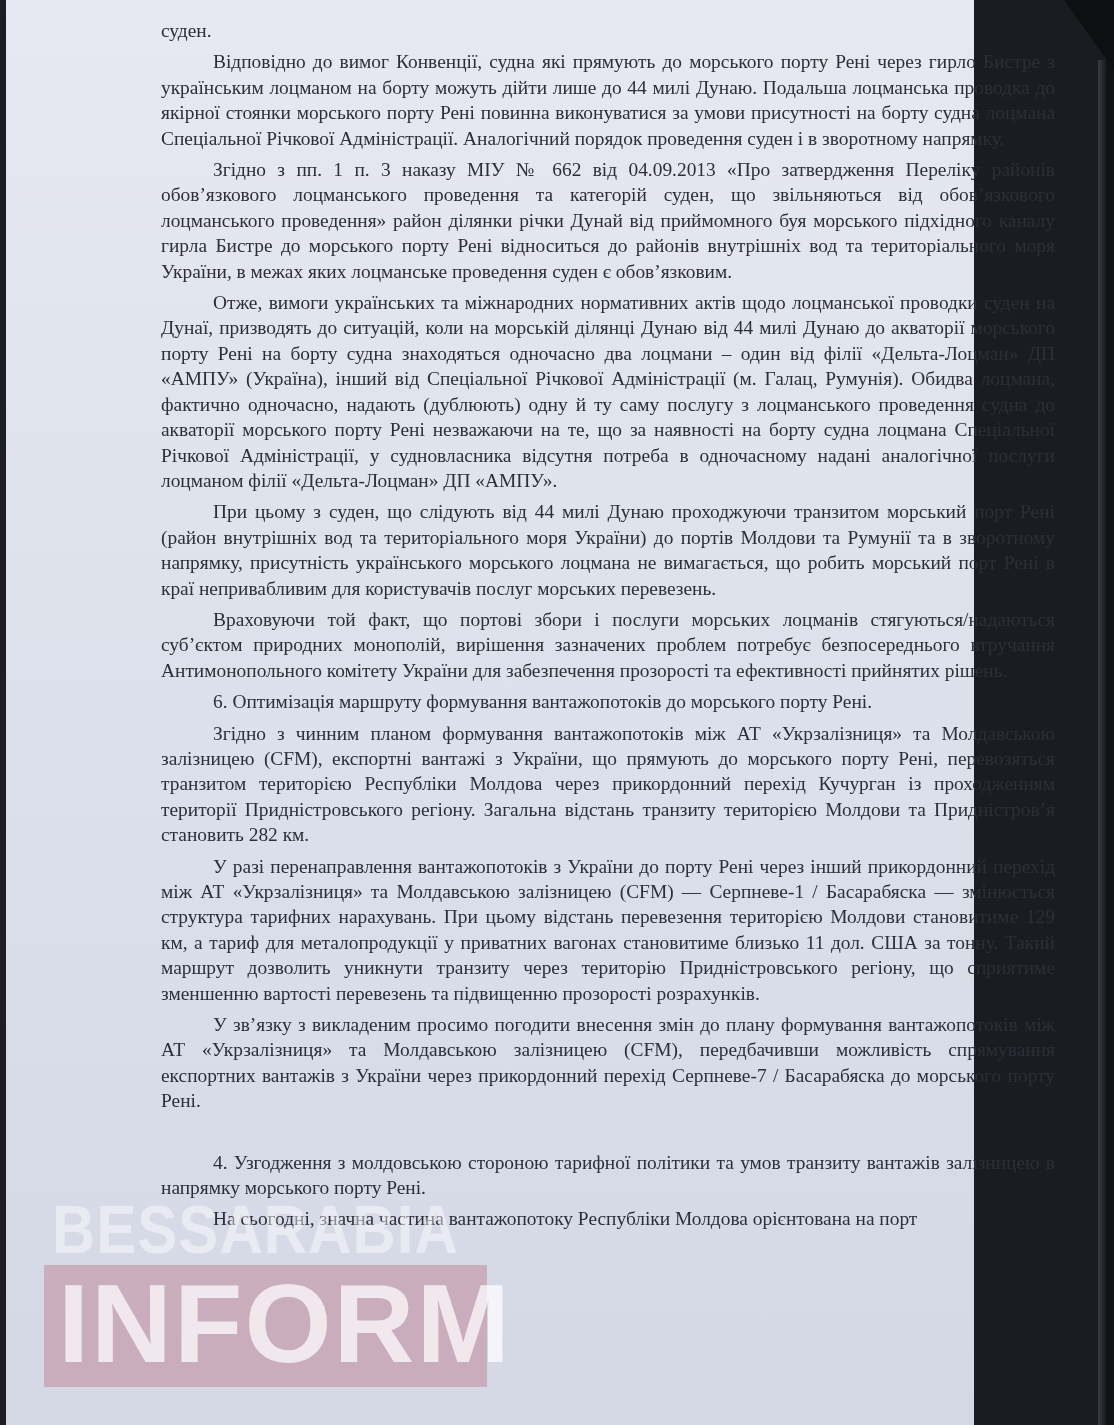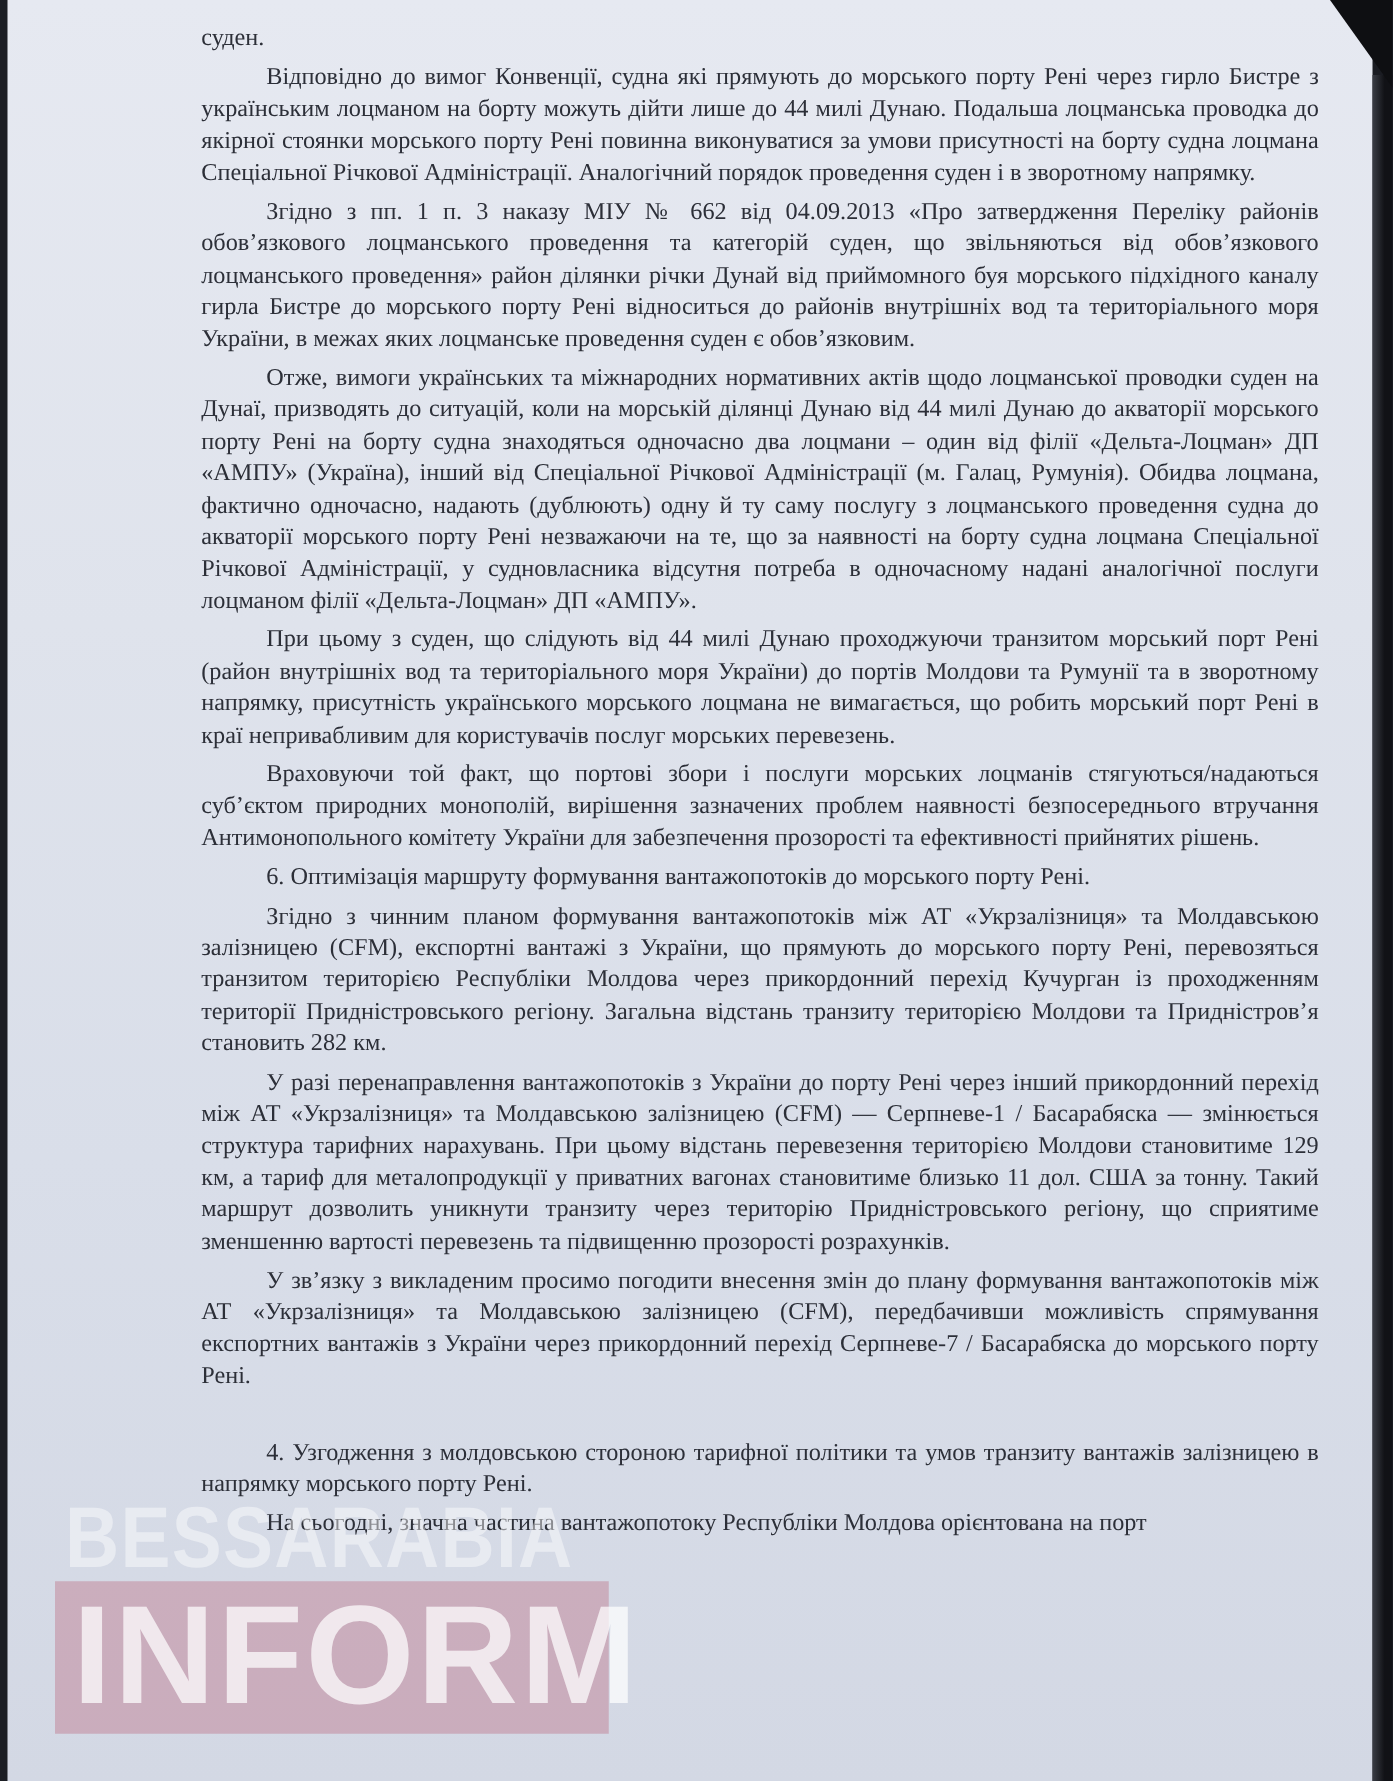--- a/index.html
+++ b/index.html
@@ -1,21 +1,21 @@
 <!DOCTYPE html>
 <html><head>
 <meta charset="utf-8">
 <style>
   html, body { margin: 0; padding: 0; }
   body {
     width: 1114px; height: 1425px; overflow: hidden; position: relative;
     background: #1a1c22;
   }
   .paper {
-    position: absolute; left: 6px; top: 0; width: 1092px; height: 1425px;
+    position: absolute; left: 6px; top: 0; width: 968px; height: 1425px;
     background: linear-gradient(180deg, #e6e9f1 0%, #dfe3ec 35%, #d9dee9 65%, #d3d8e4 100%);
   }
   .corner-shadow {
     position: absolute; right: 0; top: 0; width: 0; height: 0;
     border-top: 70px solid #0e0f12; border-left: 50px solid transparent;
   }
   .right-strip {
     position: absolute; right: 0; top: 60px; width: 16px; height: 1365px;
     background: linear-gradient(90deg, #3a3d45 0%, #111216 60%);
   }
@@ -56,21 +56,21 @@
 <body>
 
 <div class="left-strip"></div>
 <div class="paper">
   <div class="text">
     <p class="first">суден.</p>
     <p>Відповідно до вимог Конвенції, судна які прямують до морського порту Рені через гирло Бистре з українським лоцманом на борту можуть дійти лише до 44 милі Дунаю. Подальша лоцманська проводка до якірної стоянки морського порту Рені повинна виконуватися за умови присутності на борту судна лоцмана Спеціальної Річкової Адміністрації. Аналогічний порядок проведення суден і в зворотному напрямку.</p>
     <p>Згідно з пп. 1 п. 3 наказу МІУ № 662 від 04.09.2013 «Про затвердження Переліку районів обов’язкового лоцманського проведення та категорій суден, що звільняються від обов’язкового лоцманського проведення» район ділянки річки Дунай від приймомного буя морського підхідного каналу гирла Бистре до морського порту Рені відноситься до районів внутрішніх вод та територіального моря України, в межах яких лоцманське проведення суден є обов’язковим.</p>
     <p>Отже, вимоги українських та міжнародних нормативних актів щодо лоцманської проводки суден на Дунаї, призводять до ситуацій, коли на морській ділянці Дунаю від 44 милі Дунаю до акваторії морського порту Рені на борту судна знаходяться одночасно два лоцмани – один від філії «Дельта-Лоцман» ДП «АМПУ» (Україна), інший від Спеціальної Річкової Адміністрації (м. Галац, Румунія). Обидва лоцмана, фактично одночасно, надають (дублюють) одну й ту саму послугу з лоцманського проведення судна до акваторії морського порту Рені незважаючи на те, що за наявності на борту судна лоцмана Спеціальної Річкової Адміністрації, у судновласника відсутня потреба в одночасному надані аналогічної послуги лоцманом філії «Дельта-Лоцман» ДП «АМПУ».</p>
     <p>При цьому з суден, що слідують від 44 милі Дунаю проходжуючи транзитом морський порт Рені (район внутрішніх вод та територіального моря України) до портів Молдови та Румунії та в зворотному напрямку, присутність українського морського лоцмана не вимагається, що робить морський порт Рені в краї непривабливим для користувачів послуг морських перевезень.</p>
-    <p>Враховуючи той факт, що портові збори і послуги морських лоцманів стягуються/надаються суб’єктом природних монополій, вирішення зазначених проблем наявності безпосереднього втручання Антимонопольного комітету України для забезпечення прозорості та ефективності прийнятих рішень.</p>
+    <p>Враховуючи той факт, що портові збори і послуги морських лоцманів стягуються/надаються суб’єктом природних монополій, вирішення зазначених проблем потребує безпосереднього втручання Антимонопольного комітету України для забезпечення прозорості та ефективності прийнятих рішень.</p>
     <p class="heading">6. Оптимізація маршруту формування вантажопотоків до морського порту Рені.</p>
     <p>Згідно з чинним планом формування вантажопотоків між АТ «Укрзалізниця» та Молдавською залізницею (CFM), експортні вантажі з України, що прямують до морського порту Рені, перевозяться транзитом територією Республіки Молдова через прикордонний перехід Кучурган із проходженням території Придністровського регіону. Загальна відстань транзиту територією Молдови та Придністров’я становить 282 км.</p>
     <p>У разі перенаправлення вантажопотоків з України до порту Рені через інший прикордонний перехід між АТ «Укрзалізниця» та Молдавською залізницею (CFM) — Серпневе-1 / Басарабяска — змінюється структура тарифних нарахувань. При цьому відстань перевезення територією Молдови становитиме 129 км, а тариф для металопродукції у приватних вагонах становитиме близько 11 дол. США за тонну. Такий маршрут дозволить уникнути транзиту через територію Придністровського регіону, що сприятиме зменшенню вартості перевезень та підвищенню прозорості розрахунків.</p>
     <p>У зв’язку з викладеним просимо погодити внесення змін до плану формування вантажопотоків між АТ «Укрзалізниця» та Молдавською залізницею (CFM), передбачивши можливість спрямування експортних вантажів з України через прикордонний перехід Серпневе-7 / Басарабяска до морського порту Рені.</p>
     <p class="heading gap">4. Узгодження з молдовською стороною тарифної політики та умов транзиту вантажів залізницею в напрямку морського порту Рені.</p>
     <p>На сьогодні, значна частина вантажопотоку Республіки Молдова орієнтована на порт</p>
   </div>
 </div>
 <div class="right-strip"></div>
 <div class="corner-shadow"></div>

